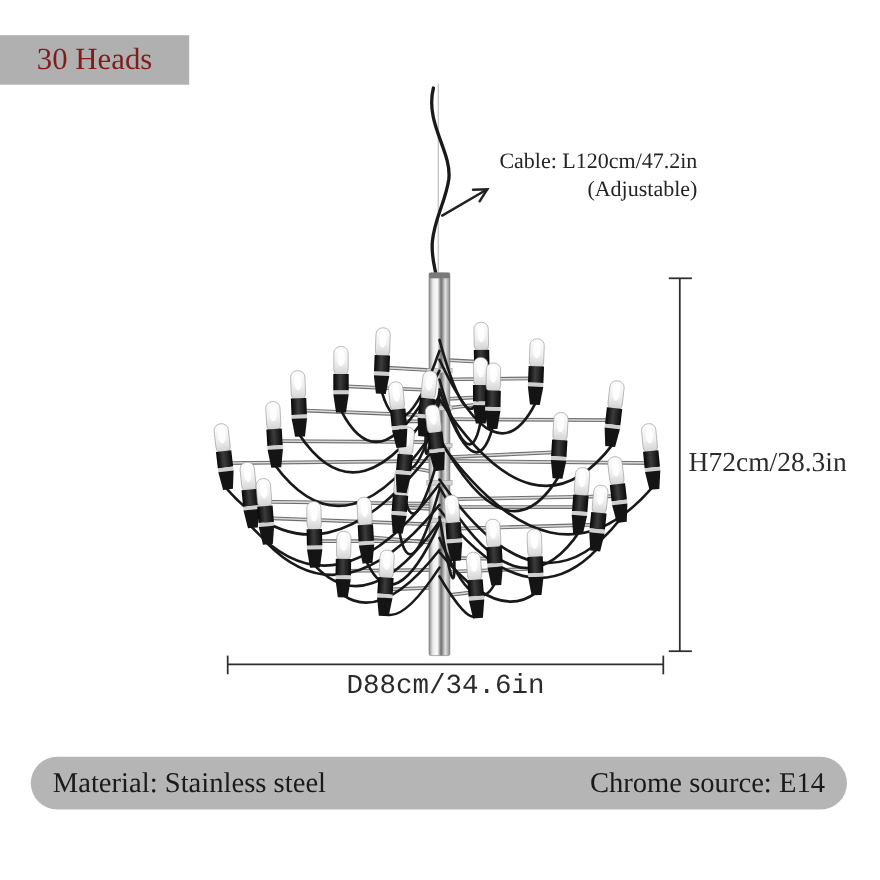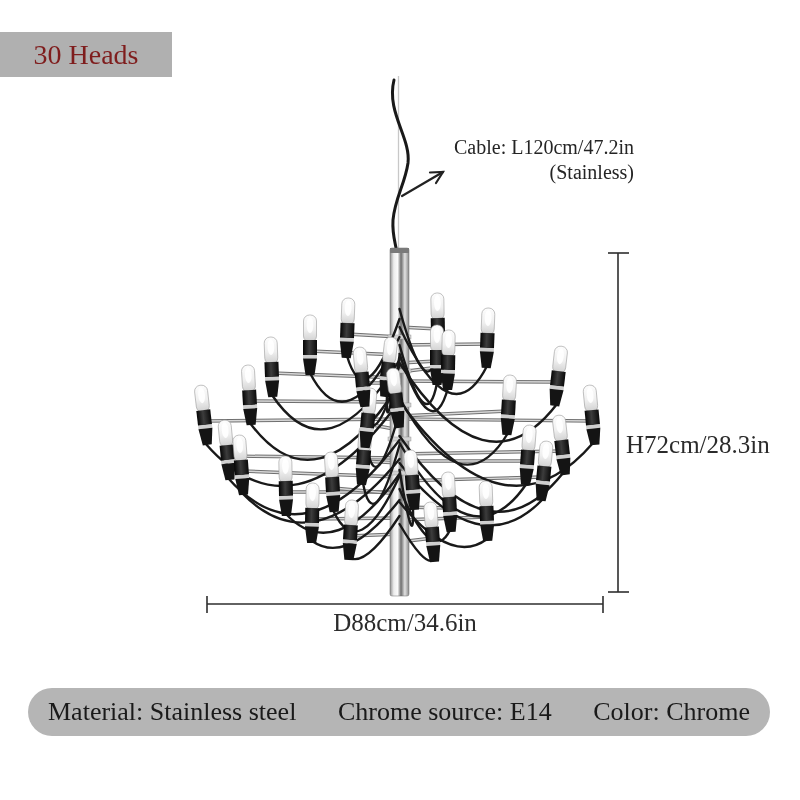--- a/index.html
+++ b/index.html
@@ -13,25 +13,25 @@
     font-size:28px;color:#7f1d1d;margin-top:28px;
   }
   .lamp-svg{position:absolute;left:0;top:0;}
   .cable-note{
     position:absolute;left:446px;top:135px;font-size:20px;line-height:25px;
     color:#242424;white-space:nowrap;text-align:right;
   }
   .cable-note .l1{display:block;margin-left:8px;}
   .cable-note .l2{display:block;}
   .dim-label-h{
-    position:absolute;left:626px;top:407px;font-size:25px;color:#2b2b2b;white-space:nowrap;margin-top:24px;
+    position:absolute;left:626px;top:407px;font-size:25px;color:#2b2b2b;white-space:nowrap;
   }
   .dim-label-d{
     position:absolute;left:200px;top:609px;width:410px;text-align:center;
-    font-size:25px;color:#2b2b2b;
+    font-size:25px;color:#2b2b2b;font-family:Liberation Mono, monospace;
   }
   .specs-bar{
     position:absolute;left:28px;right:30px;top:688px;height:48px;border-radius:24px;
     background:#b5b5b5;display:flex;align-items:center;justify-content:space-between;
     padding:12px 20px;box-sizing:border-box;font-size:26px;color:#1a1a1a;white-space:nowrap;
   }
 </style>
 </head>
 <body>
 
@@ -398,24 +398,23 @@
     </g>
 
     <g stroke="#222222" stroke-width="2.2" fill="none" stroke-linecap="round">
       <line x1="402" y1="196" x2="443" y2="172"></line>
       <path d="M430,172.5 L443,172 L436,183"></path>
     </g>
   </svg>
 
   <div class="cable-note">
     <span class="l1">Cable: L120cm/47.2in</span>
-    <span class="l2">(Stainless)</span>
+    <span class="l2">(Adjustable)</span>
   </div>
 
   <div class="dim-label-h">H72cm/28.3in</div>
   <div class="dim-label-d">D88cm/34.6in</div>
 
   <div class="specs-bar">
     <span>Material: Stainless steel</span>
     <span>Chrome source: E14</span>
-    <span>Color: Chrome</span>
   </div>
 </div>
 
 </body></html>

